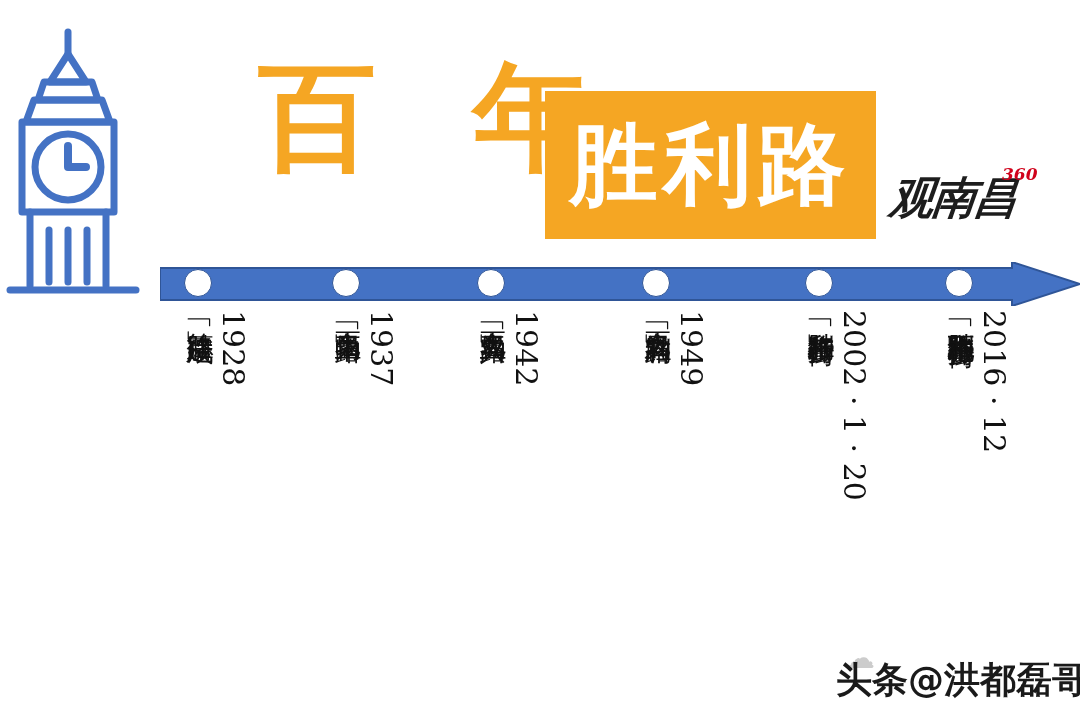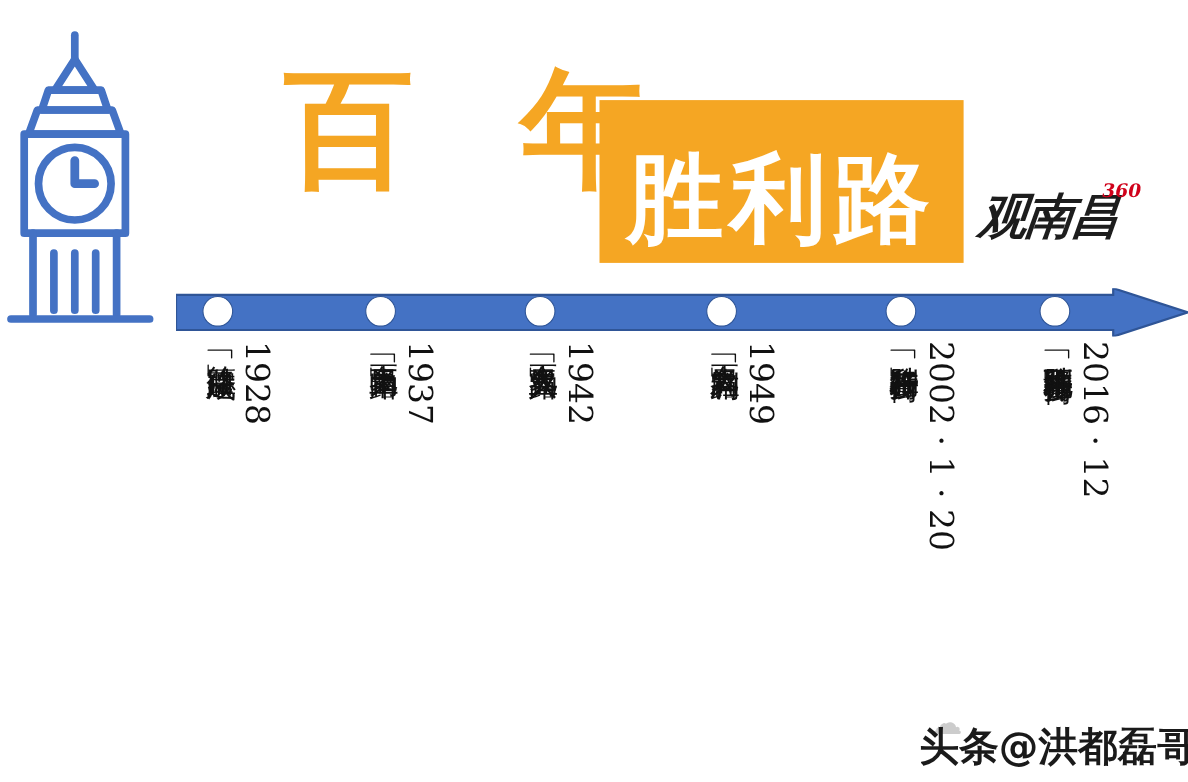--- a/index.html
+++ b/index.html
@@ -45,21 +45,21 @@
     left: 545px;
     top: 91px;
     width: 331px;
     height: 148px;
     background: #F5A623;
   }
   #title-box-text {
     position: absolute;
     left: 0;
     right: 0;
-    top: 42px;
+    top: 26px;
     text-align: center;
     font-size: 88px;
     line-height: 96px;
     font-weight: 700;
     color: #ffffff;
     letter-spacing: 6px;
     white-space: nowrap;
     font-family: "DejaVu Sans", "Liberation Sans", sans-serif;
   }
 

